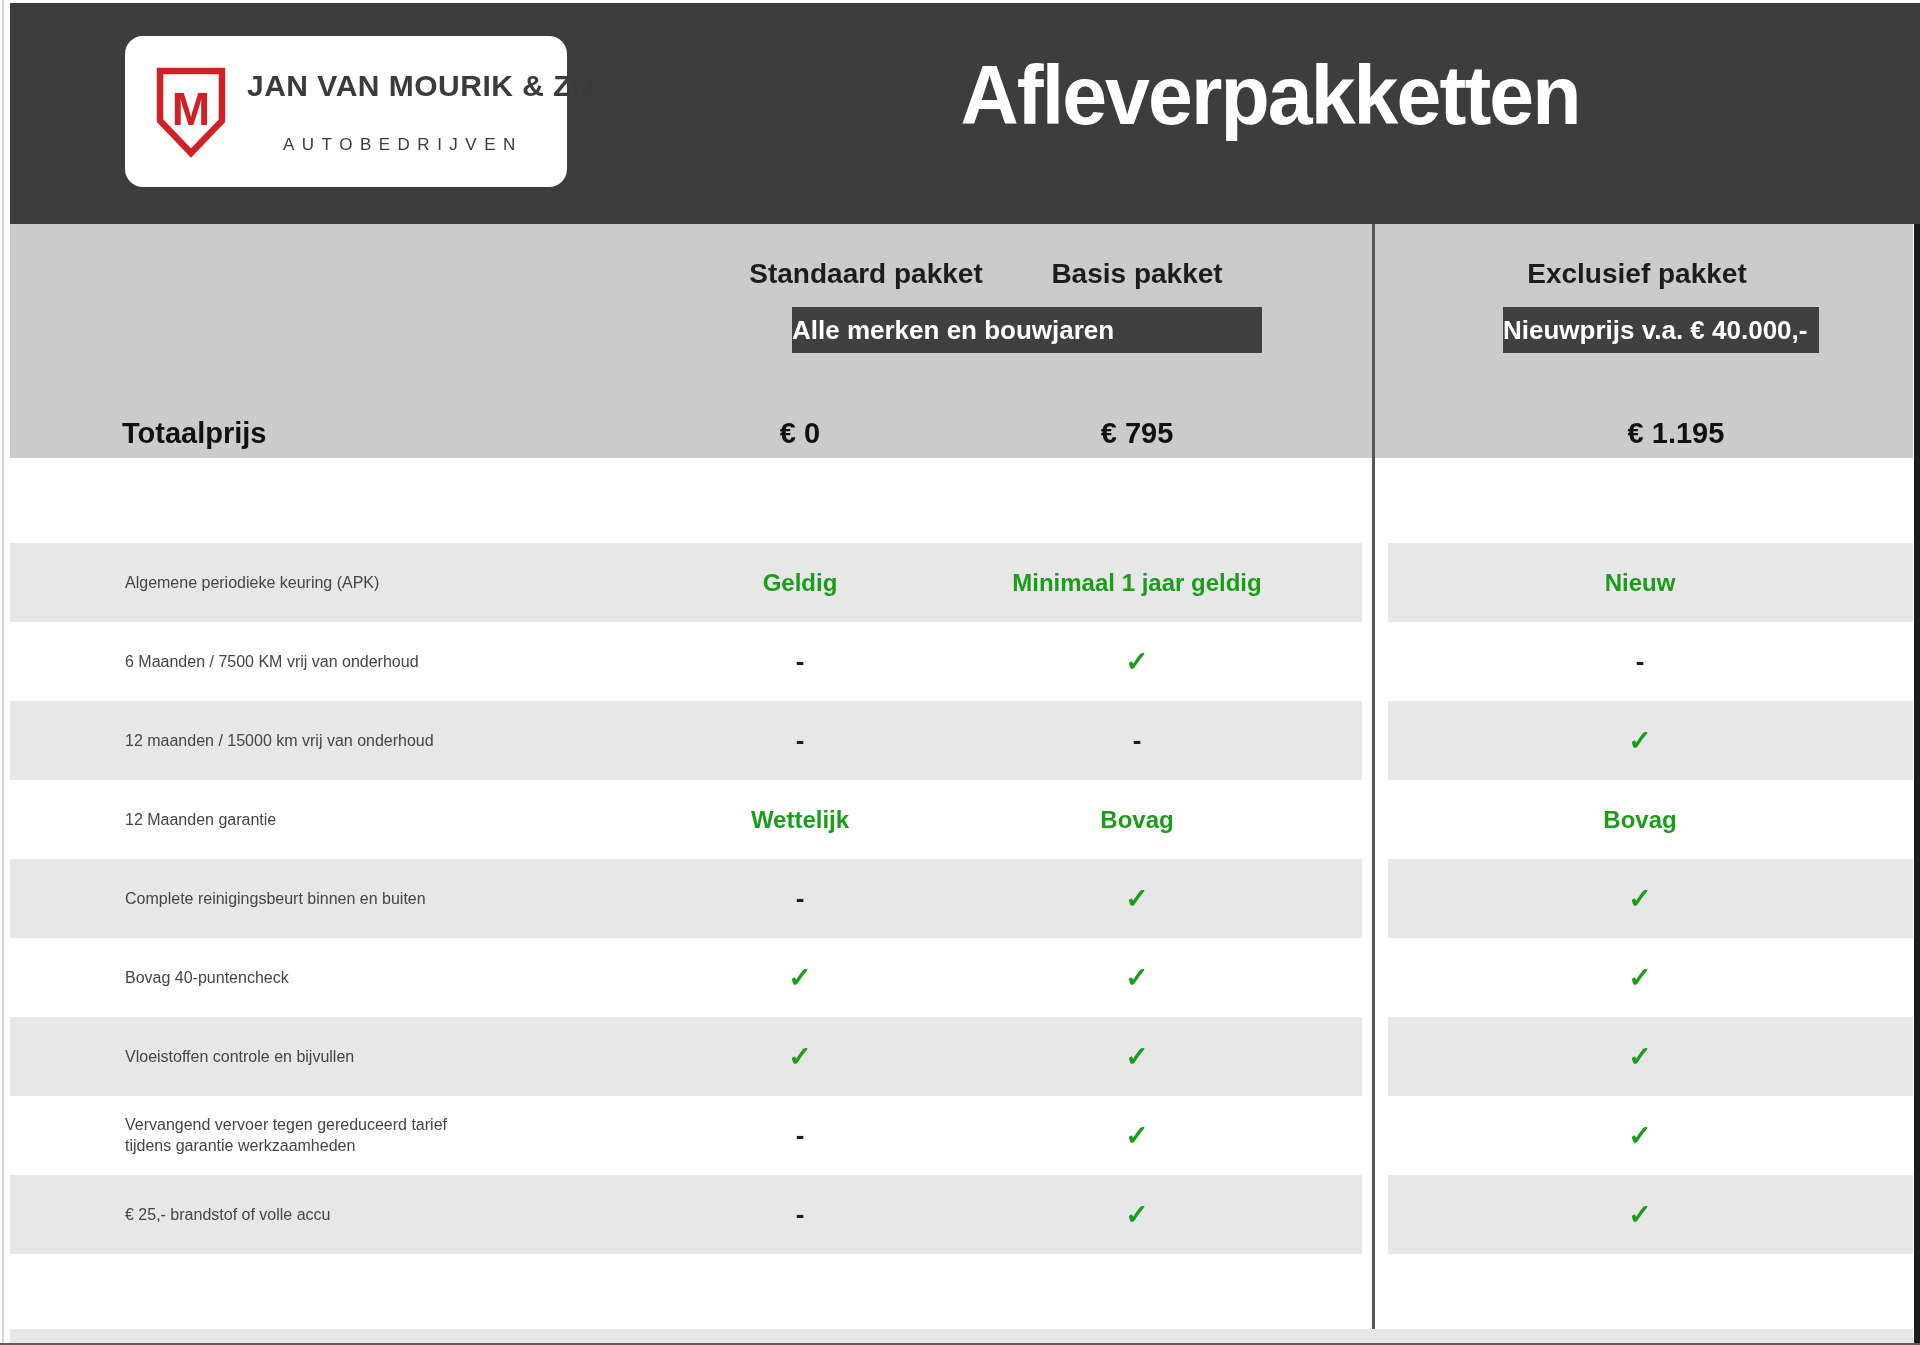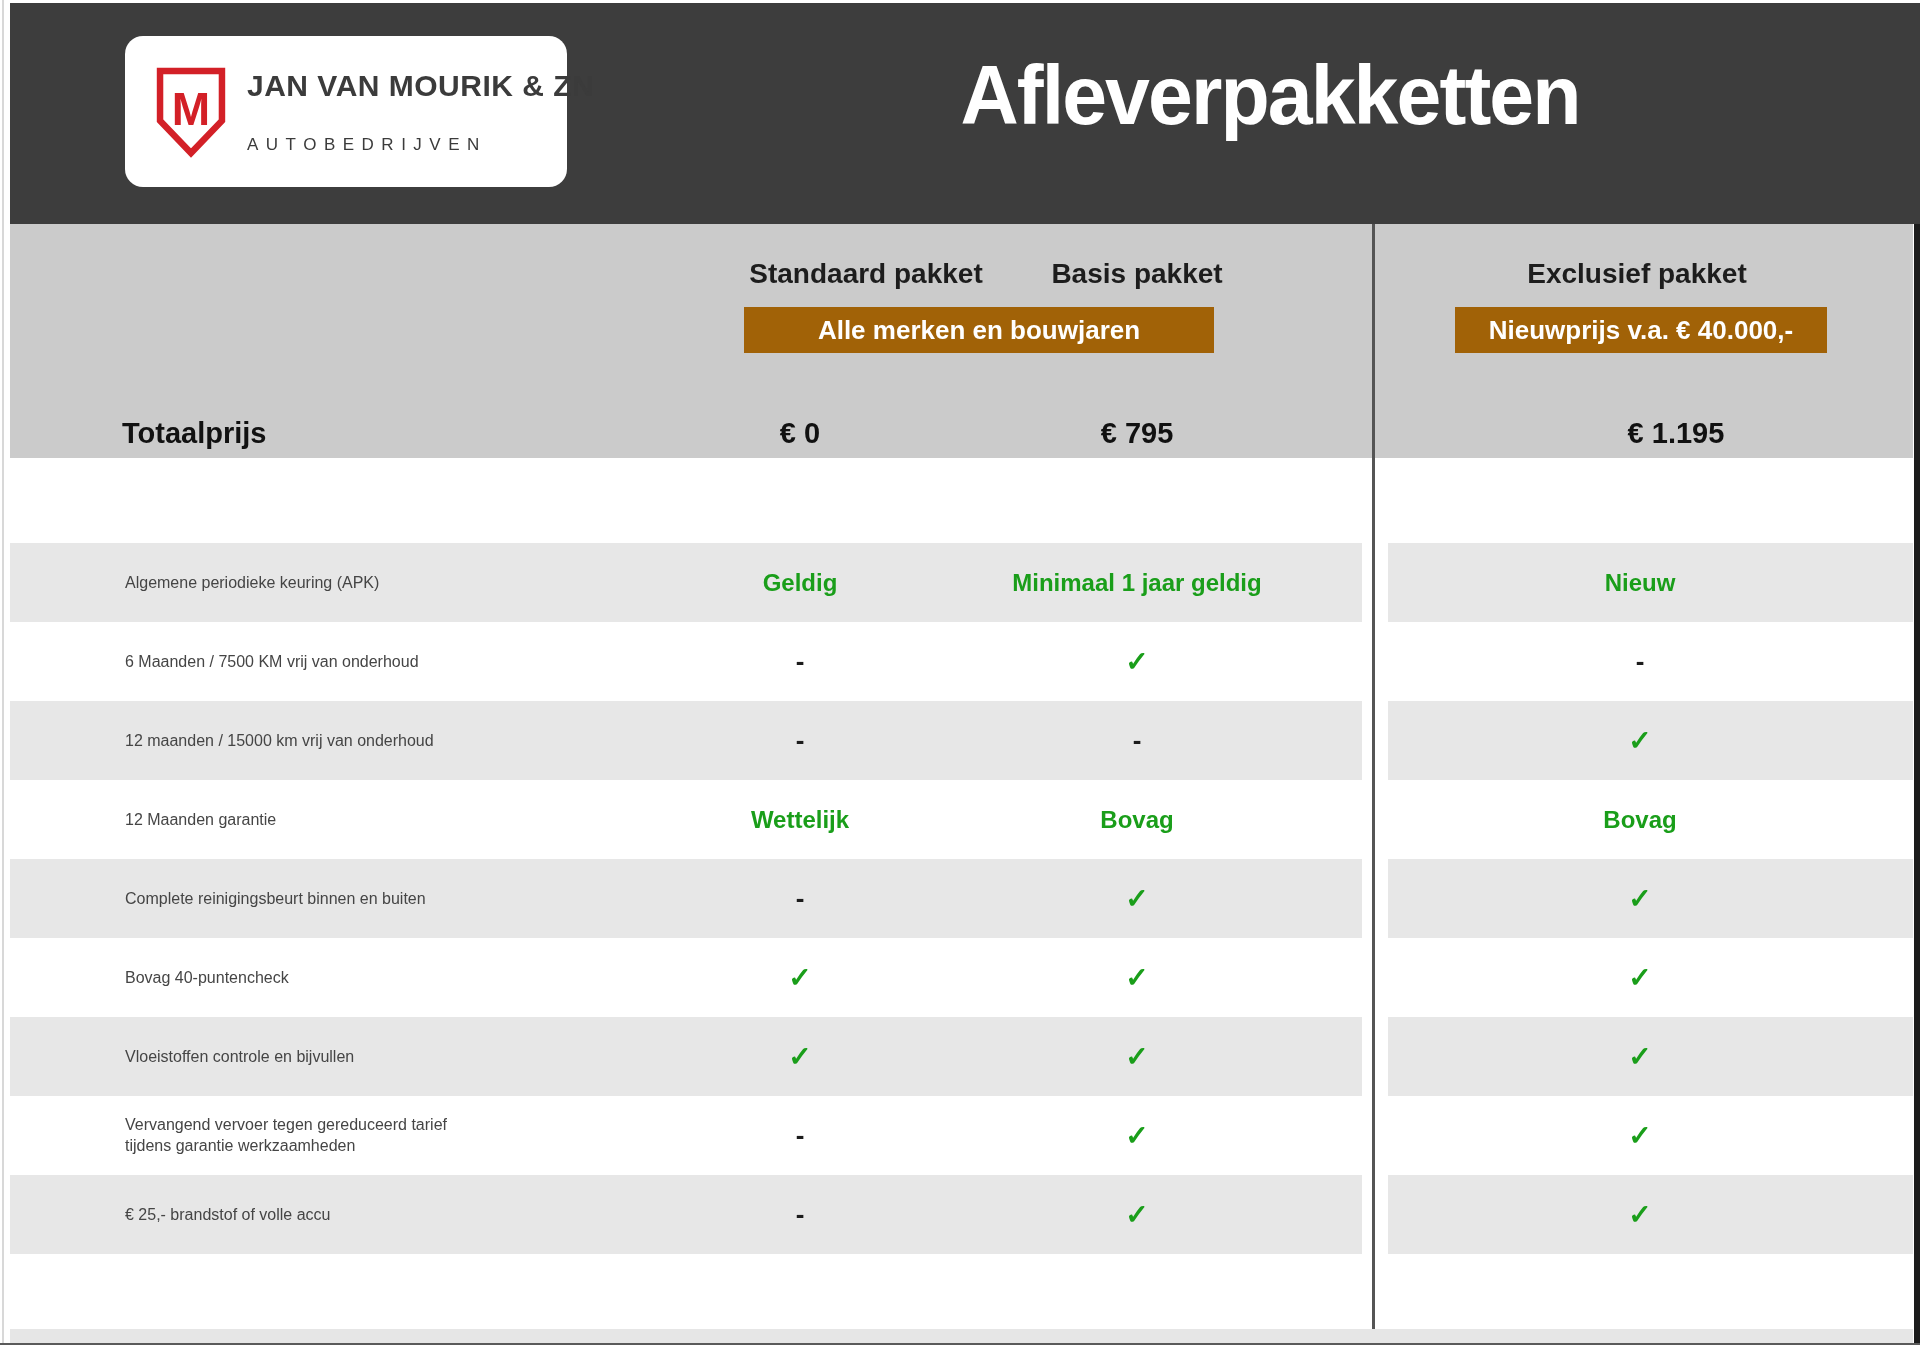--- a/index.html
+++ b/index.html
@@ -9,33 +9,33 @@
   .left-edge{position:absolute;left:2px;top:0;width:2px;height:1345px;background:#d8d8d8;}
 
   
   .topbar{position:absolute;left:10px;top:3px;width:1910px;height:221px;background:#3d3d3d;}
 
   .logo-card{position:absolute;left:115px;top:33px;width:442px;height:151px;background:#ffffff;
     border-radius:18px;display:flex;align-items:center;padding-left:30px;box-sizing:border-box;gap:20px;}
   .shield{width:72px;height:94px;flex:0 0 auto;}
   .logo-text{display:flex;flex-direction:column;gap:28px;}
   .logo-name{font-size:30px;font-weight:bold;color:#3b3b3b;letter-spacing:0.5px;white-space:nowrap;}
-  .logo-sub{font-size:17px;color:#3b3b3b;letter-spacing:7.5px;margin-top:4px;white-space:nowrap;}
+  .logo-sub{font-size:17px;color:#3b3b3b;letter-spacing:7.5px;margin-top:4px;white-space:nowrap;margin-left:36px;}
 
   .title{position:absolute;left:880px;top:44px;width:760px;margin:0;text-align:center;
     font-size:84px;font-weight:bold;color:#ffffff;letter-spacing:-2px;transform:scaleX(0.96);}
 
   
   .band{position:absolute;left:10px;top:224px;width:1903px;height:234px;background:#cbcbcb;}
   .hcell{position:absolute;top:258px;width:340px;text-align:center;font-size:28px;font-weight:bold;color:#1d1d1d;}
   .h1{left:696px;} .h2{left:967px;} .h3{left:1467px;}
-  .badge{position:absolute;top:307px;height:46px;background:#a16207;color:#ffffff;
-    font-size:26px;font-weight:bold;text-align:center;line-height:46px;}
+  .badge{position:absolute;top:307px;height:46px;background:#404040;color:#ffffff;
+    font-size:26px;font-weight:bold;line-height:46px;margin-left:48px;}
   .badge-left{left:744px;width:470px;}
-  .badge-right{left:1455px;width:372px;}
+  .badge-right{left:1455px;width:316px;}
   .totaal-label{position:absolute;left:122px;top:417px;font-size:29px;font-weight:bold;color:#111111;}
   .price{position:absolute;top:417px;width:300px;text-align:center;font-size:29px;font-weight:bold;color:#111111;}
   .p1{left:650px;} .p2{left:987px;} .p3{left:1526px;}
 
   
   .rows{position:absolute;left:0;top:543px;width:1920px;}
   .row{position:relative;height:79px;width:1920px;}
   .row.striped::before{content:"";position:absolute;left:10px;top:0;width:1352px;height:100%;background:#e7e7e7;}
   .row.striped::after{content:"";position:absolute;left:1388px;top:0;width:525px;height:100%;background:#e7e7e7;}
   .rlabel{position:absolute;left:125px;top:50%;transform:translateY(-50%);z-index:1;

